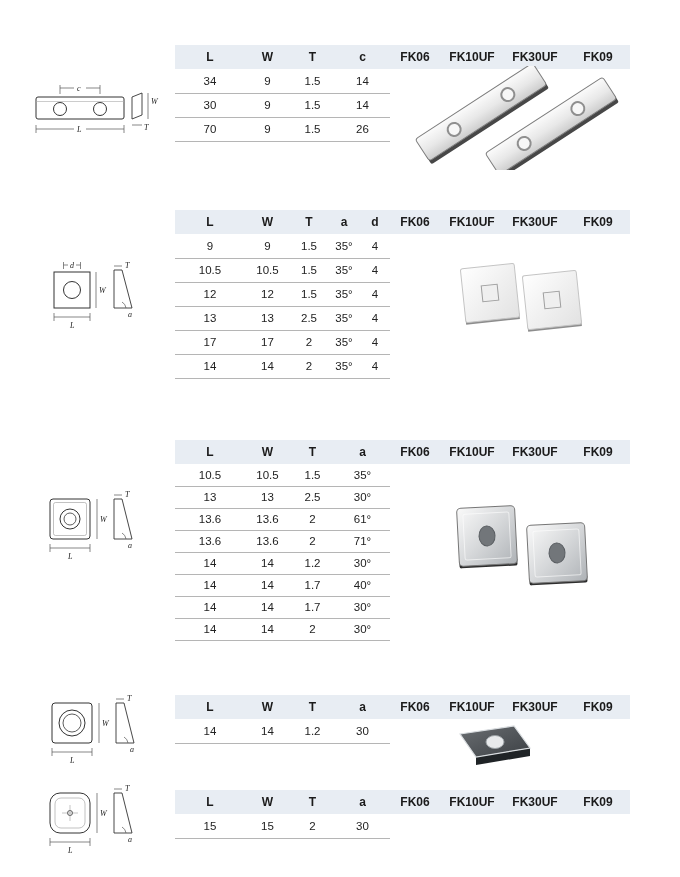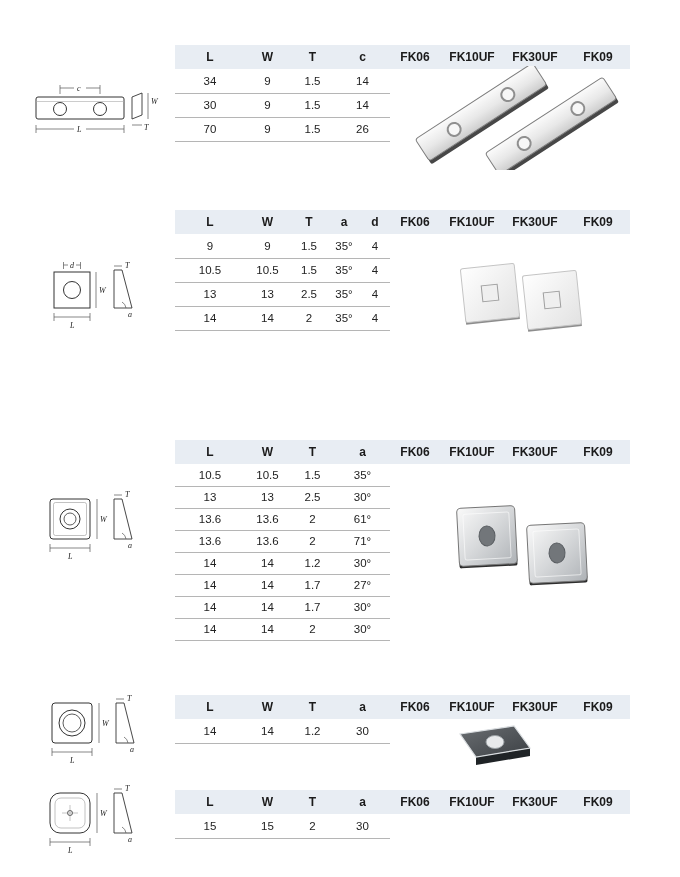--- a/index.html
+++ b/index.html
@@ -184,23 +184,39 @@
         </tr>
         <tr>
           <td class="dim">10.5</td>
           <td class="dim">10.5</td>
           <td class="dim">1.5</td>
           <td class="dim">35°</td>
           <td class="dim">4</td>
           <td class="spacer" colspan="4"></td>
         </tr>
         <tr>
+          <td class="dim">12</td>
+          <td class="dim">12</td>
+          <td class="dim">1.5</td>
+          <td class="dim">35°</td>
+          <td class="dim">4</td>
+          <td class="spacer" colspan="4"></td>
+        </tr>
+        <tr>
           <td class="dim">13</td>
           <td class="dim">13</td>
           <td class="dim">2.5</td>
+          <td class="dim">35°</td>
+          <td class="dim">4</td>
+          <td class="spacer" colspan="4"></td>
+        </tr>
+        <tr>
+          <td class="dim">17</td>
+          <td class="dim">17</td>
+          <td class="dim">2</td>
           <td class="dim">35°</td>
           <td class="dim">4</td>
           <td class="spacer" colspan="4"></td>
         </tr>
         <tr>
           <td class="dim">14</td>
           <td class="dim">14</td>
           <td class="dim">2</td>
           <td class="dim">35°</td>
           <td class="dim">4</td>
@@ -308,21 +324,21 @@
           <td class="dim">14</td>
           <td class="dim">14</td>
           <td class="dim">1.2</td>
           <td class="dim">30°</td>
           <td class="spacer" colspan="4"></td>
         </tr>
         <tr>
           <td class="dim">14</td>
           <td class="dim">14</td>
           <td class="dim">1.7</td>
-          <td class="dim">27°</td>
+          <td class="dim">40°</td>
           <td class="spacer" colspan="4"></td>
         </tr>
         <tr>
           <td class="dim">14</td>
           <td class="dim">14</td>
           <td class="dim">1.7</td>
           <td class="dim">30°</td>
           <td class="spacer" colspan="4"></td>
         </tr>
         <tr>

